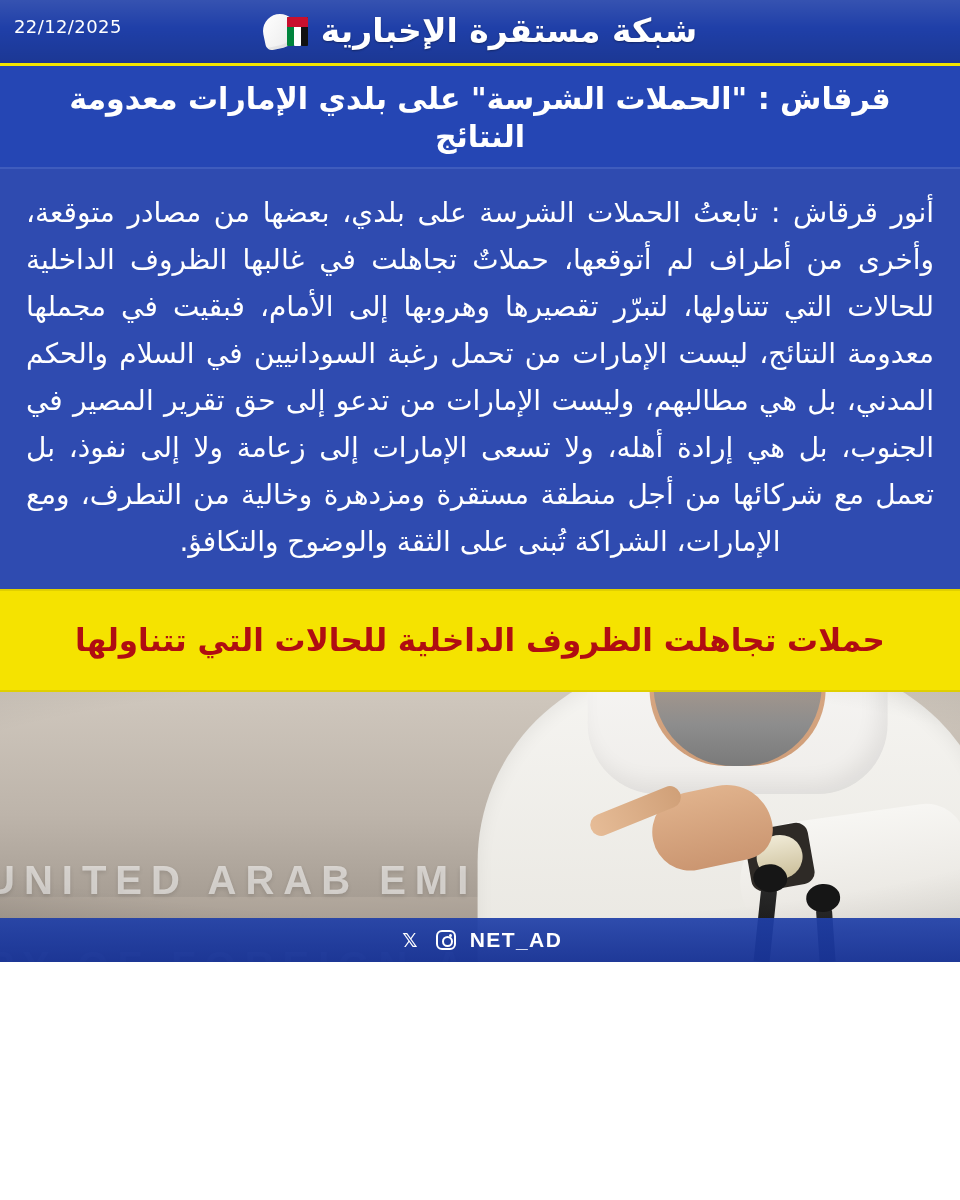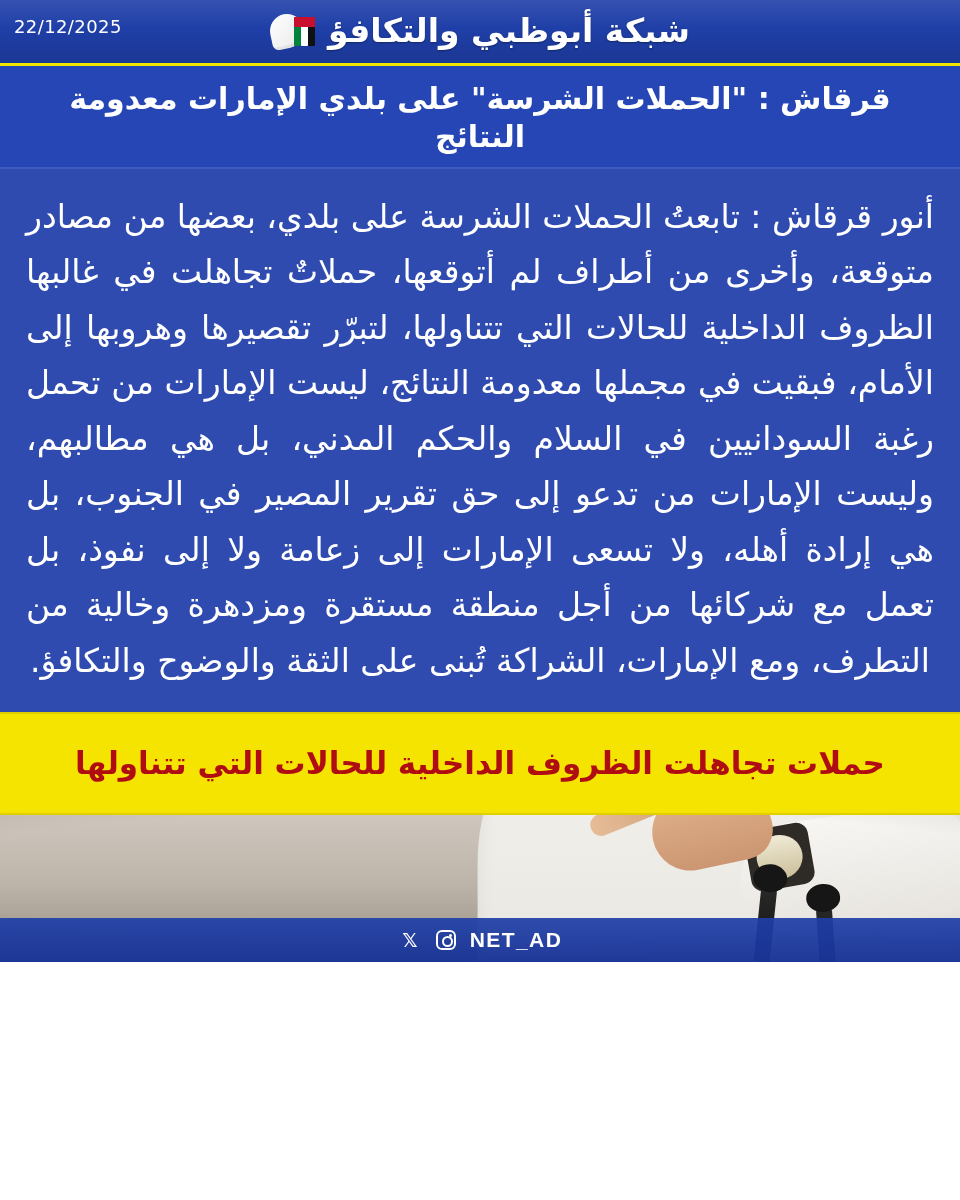--- a/index.html
+++ b/index.html
@@ -104,21 +104,21 @@
   }
 
   
   .body-wrap {
     background: #2f4bb0;
     padding: 20px 26px 24px;
     flex: 0 0 auto;
   }
   .body-text {
     color: #ffffff;
-    font-size: 33px;
+    font-size: 28px;
     line-height: 1.68;
     text-align: justify;
     text-align-last: center;
     direction: rtl;
   }
 
   
   .quote-bar {
     background: #f5e300;
     padding: 30px 18px;
@@ -351,21 +351,21 @@
 </style>
 </head>
 <body>
 
 <div class="card">
 
   <div class="header">
     <div class="header-sheen"></div>
     <div class="date-badge">22/12/2025</div>
     <div class="brand">
-      <div class="brand-name">شبكة أبوظبي والتكافؤ</div>
+      <div class="brand-name">شبكة مستقرة الإخبارية</div>
       <div class="brand-mark">
         <span class="wing"></span>
         <span class="bar-g"></span>
         <span class="bar-w"></span>
         <span class="bar-k"></span>
         <span class="bar-r"></span>
       </div>
     </div>
   </div>
 

